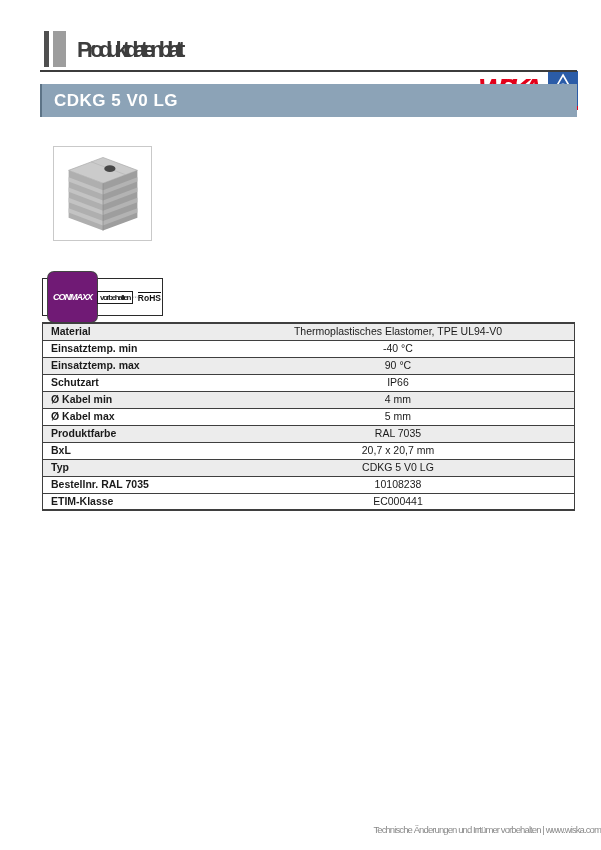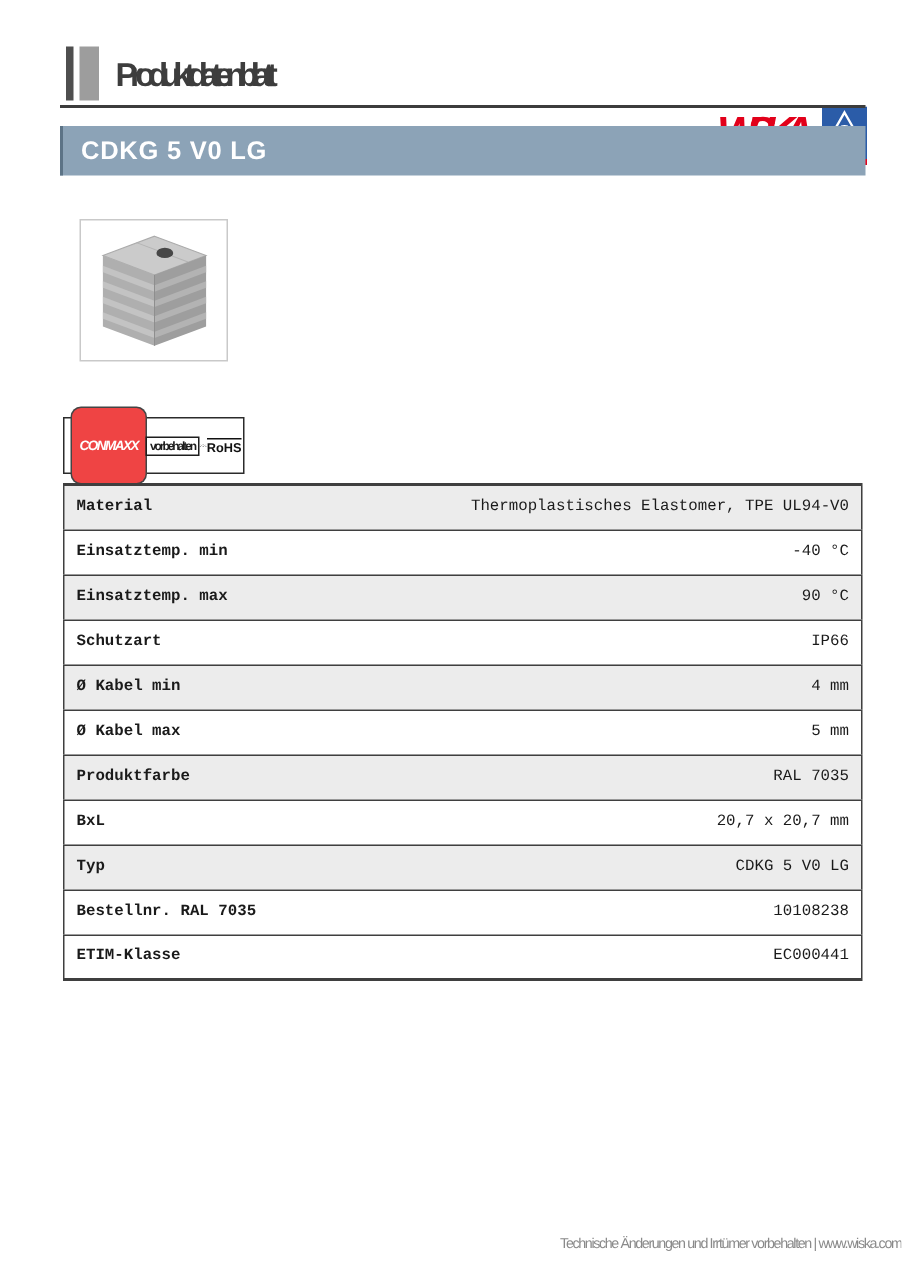--- a/index.html
+++ b/index.html
@@ -30,36 +30,36 @@
     border-left:2px solid #5C7386;color:#fff;font-size:17px;font-weight:bold;
     line-height:33px;padding-left:12px;letter-spacing:.5px;}
 
   
   .photo-box{position:absolute;left:53px;top:146px;width:99px;height:95px;background:#fff;
     border:1px solid #C9C9C9;display:flex;align-items:center;justify-content:center;}
 
   
   .badge-box{position:absolute;left:42px;top:278px;width:121px;height:38px;border:1px solid #2B2B2B;
     display:flex;align-items:center;justify-content:space-between;padding:0 5px;background:#fff;}
-  .badge-conmaxx{background:#ef4444;color:#fff;border-radius:6px;font-size:9px;font-weight:bold;
+  .badge-conmaxx{background:#701a75;color:#fff;border-radius:6px;font-size:9px;font-weight:bold;
     font-style:italic;letter-spacing:-1px;padding:20px 5px;box-shadow:0 0 0 1px #444;white-space:nowrap;}
   .badge-halogen{border:1px solid #1d1d1d;font-size:8px;font-weight:bold;letter-spacing:-1.4px;
     padding:1px 2px;color:#1d1d1d;white-space:nowrap;}
   .badge-rohs{display:flex;flex-direction:row;align-items:center;width:28px;}
   .badge-rohs .rohs-text{font-size:8.5px;font-weight:bold;color:#111;border-top:1px solid #111;
     padding-top:1px;line-height:9px;}
 
   
   .spec-table{position:absolute;left:42px;top:322px;width:533px;border-collapse:collapse;
     font-size:10.5px;color:#1A1A1A;border:1px solid #3F3F3F;border-top:2px solid #3F3F3F;
     border-bottom:2px solid #3F3F3F;}
-  .spec-table td{height:30px;padding:1px 8px;border-top:1px solid #3F3F3F;line-height:13px;font-family:Liberation Mono, monospace;}
+  .spec-table td{height:17px;padding:1px 8px;border-top:1px solid #3F3F3F;line-height:13px;}
   .spec-table tr:first-child td{border-top:none;}
   .spec-table td.label{font-weight:bold;text-align:left;}
-  .spec-table td.value{text-align:right;}
+  .spec-table td.value{text-align:center;}
   .spec-table tr.alt{background:var(--row-alt);}
 
   
   .footer{position:absolute;left:0;right:0;top:824px;text-align:right;font-size:9.5px;
     color:#8A8A8A;letter-spacing:-.9px;}
 </style>
 </head>
 <body>
 
 <div class="page">

